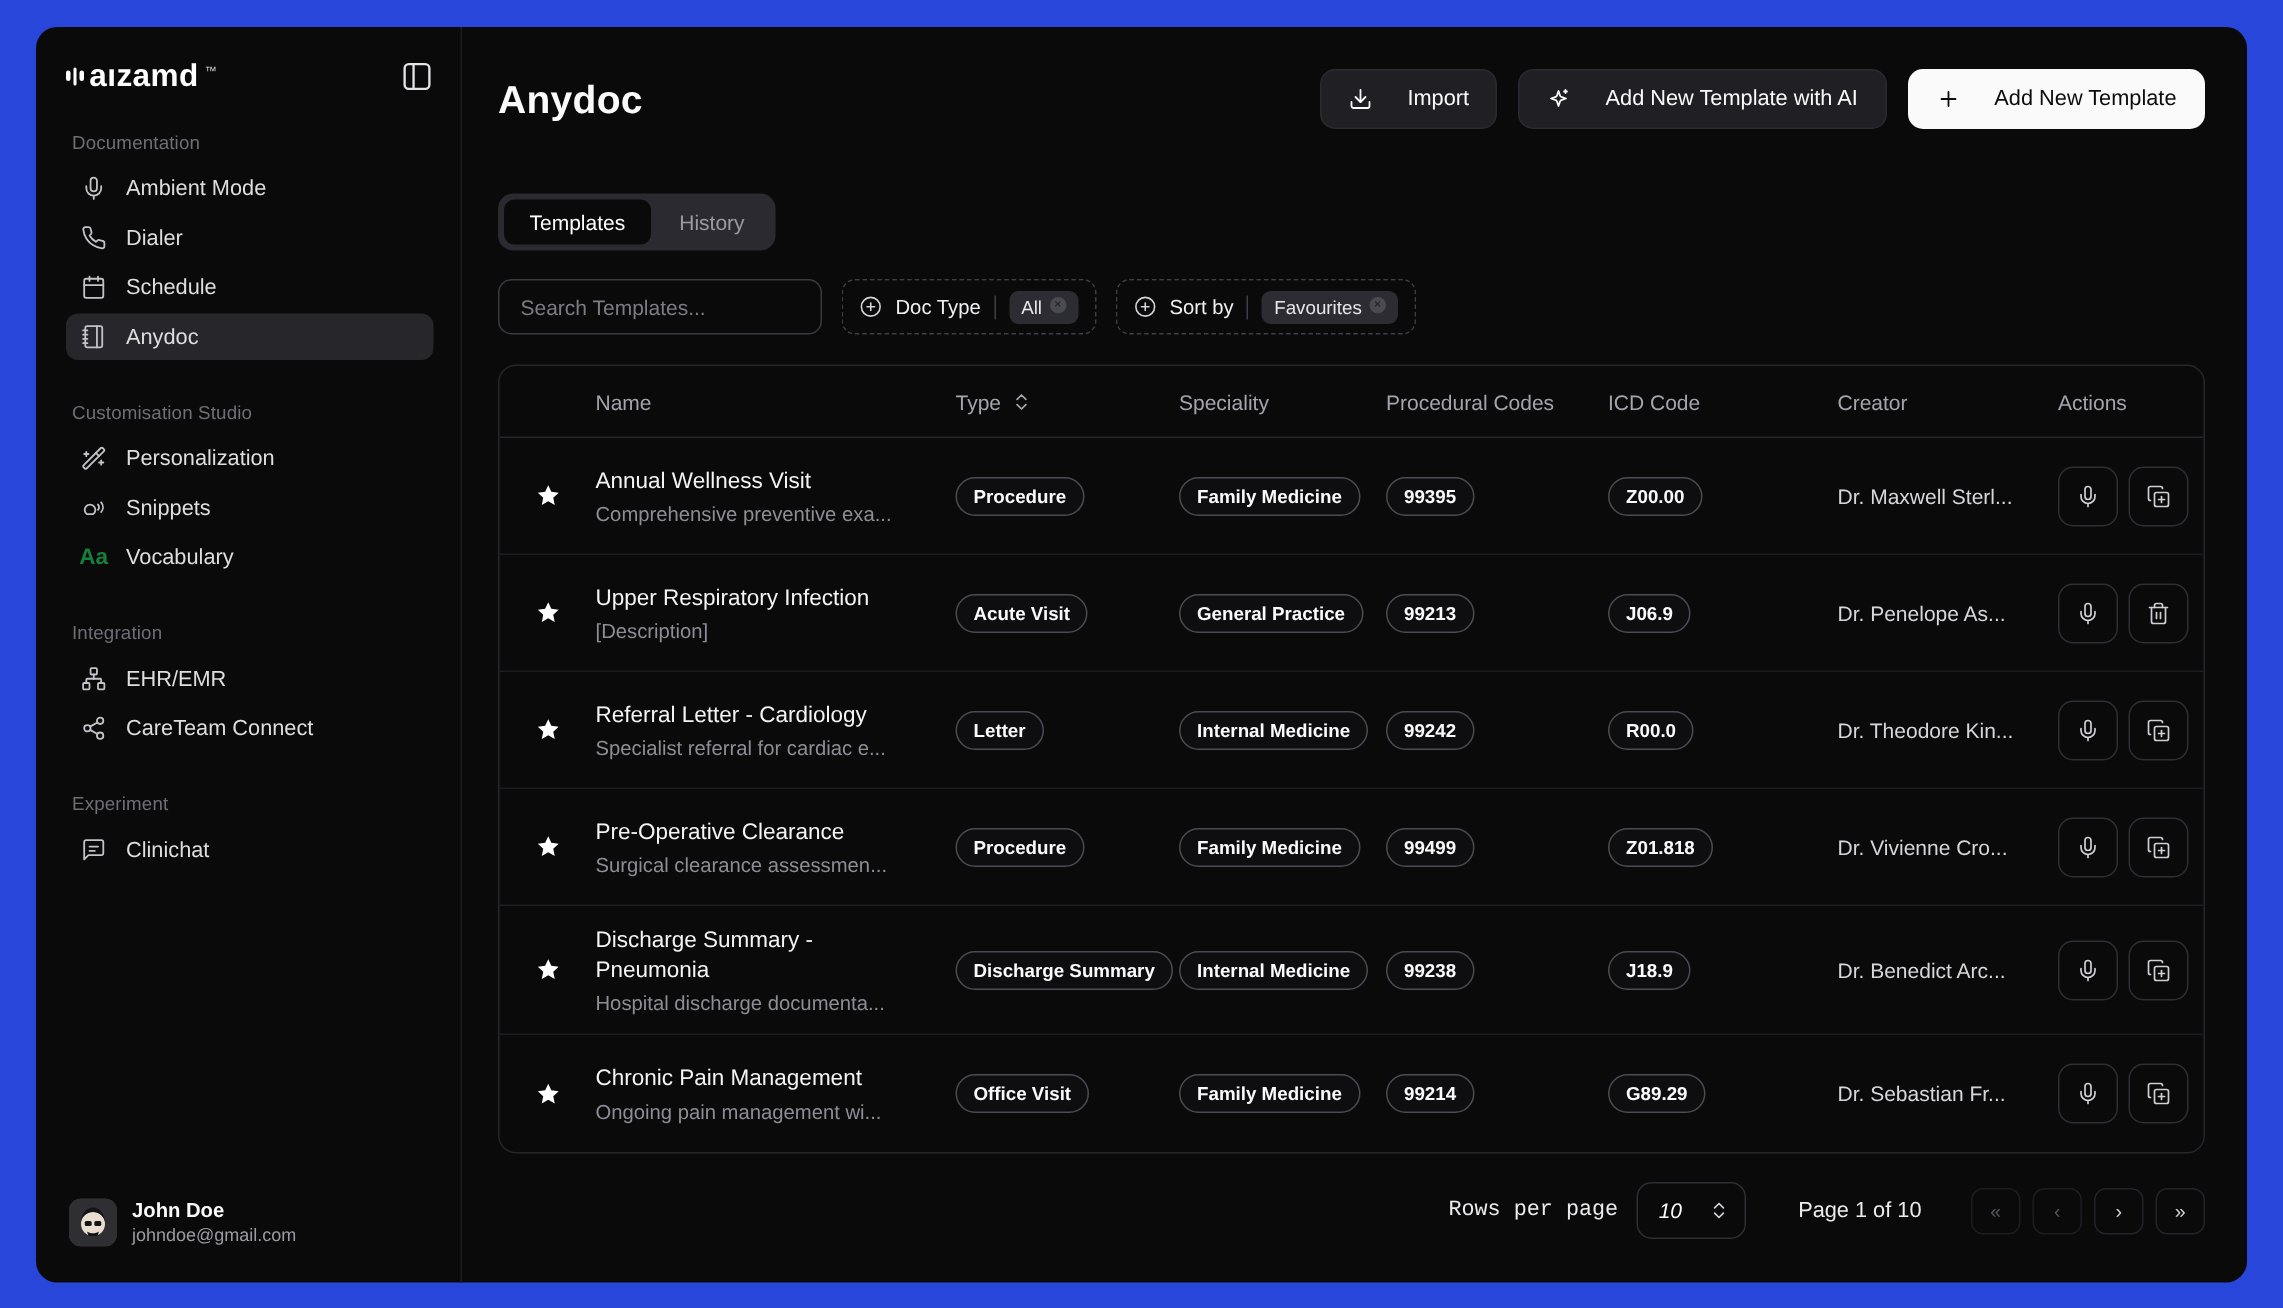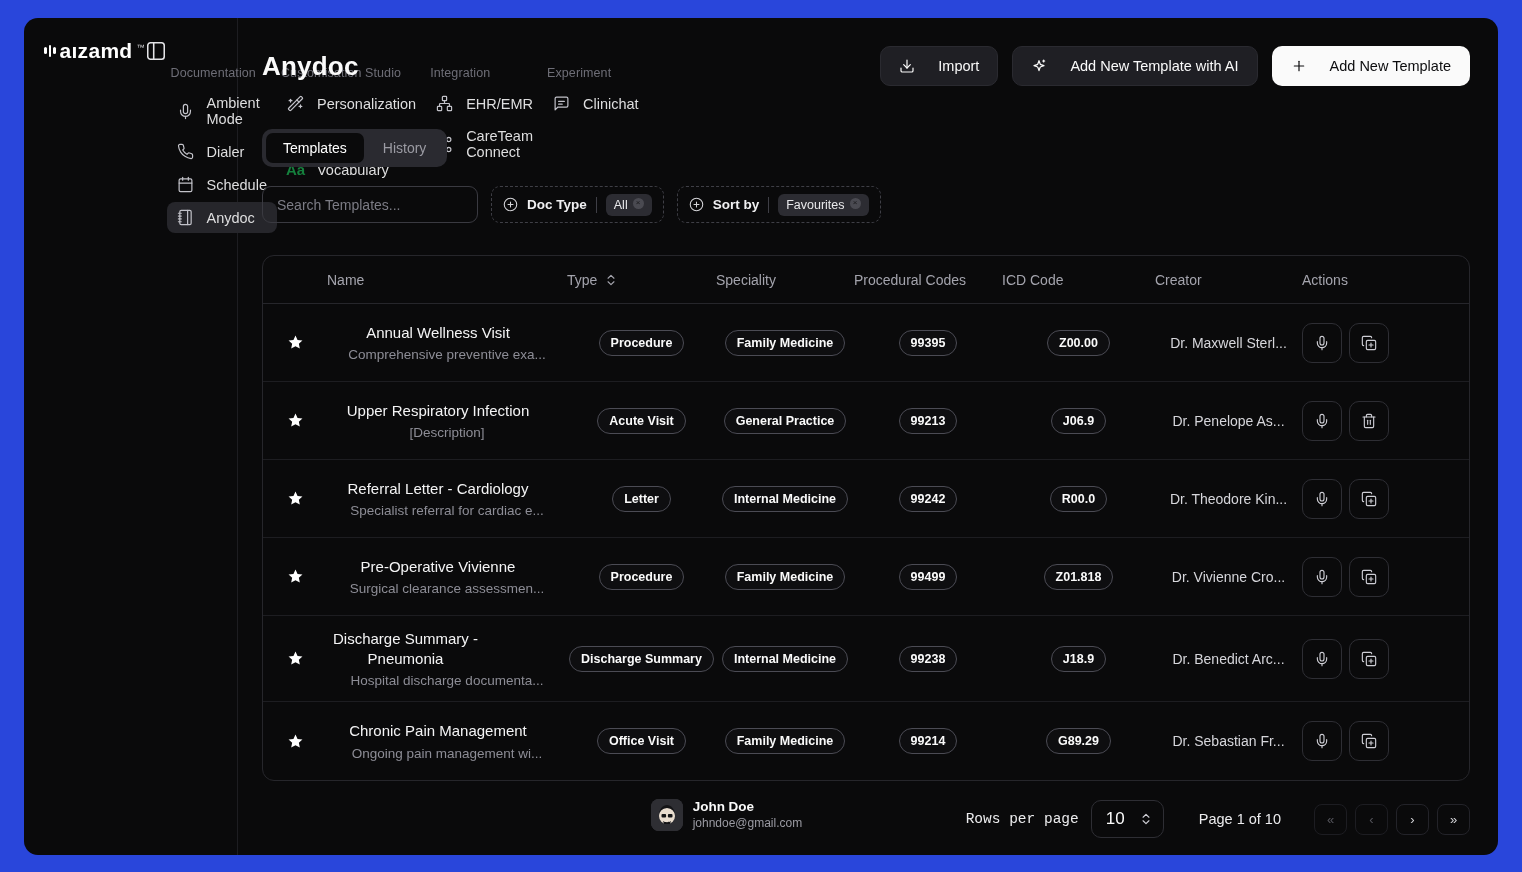--- a/index.html
+++ b/index.html
@@ -10,22 +10,22 @@
     position:relative;
     overflow:hidden;
     color:#fafafa;
   }
   .app {
     position:absolute; left:24px; top:18px; right:24px; bottom:17px;
     background:#0a0a0b; border-radius:14px; display:flex; overflow:hidden;
   }
   
   .sidebar {
-    width:214px; flex-shrink:0; border-right:1px solid #1d1d21;
-    padding:22px 18px 20px 20px; display:flex; flex-direction:row;
+    width:284px; flex-shrink:0; border-right:1px solid #1d1d21;
+    padding:22px 18px 20px 20px; display:flex; flex-direction:column;
   }
   .logo-row { display:flex; align-items:flex-start; justify-content:space-between; }
   .logo { display:flex; align-items:center; gap:4px; }
   .logo-bars { display:flex; align-items:center; gap:2px; height:16px; }
   .logo-bars i { display:block; width:2.5px; background:#fff; border-radius:2px; }
   .logo-bars i:nth-child(1){height:7px;} .logo-bars i:nth-child(2){height:12px;} .logo-bars i:nth-child(3){height:7px;}
   .logo-text { font-size:21px; font-weight:700; letter-spacing:.3px; color:#fff; line-height:1; }
   .logo-tm { font-size:8px; color:#d4d4d8; margin-top:-6px; }
   .panel-toggle { width:22px; height:22px; color:#e4e4e7; cursor:pointer; display:flex; align-items:center; justify-content:center; }
   .nav-section { margin-top:26px; }
@@ -61,26 +61,26 @@
   
   .filter-row { margin-top:19px; display:flex; align-items:center; gap:13px; }
   .search-input {
     width:216px; height:37px; background:transparent; border:1px solid #3a3a41; border-radius:9px;
     color:#fafafa; font-size:14px; padding:0 14px; outline:none; font-family:inherit;
   }
   .search-input::placeholder { color:#7c7c85; }
   .chip { display:inline-flex; align-items:center; gap:9px; height:37px; padding:0 11px;
     border:1px dashed #3f3f46; border-radius:9px; cursor:pointer; }
   .chip svg { width:15px; height:15px; color:#d4d4d8; }
-  .chip-label { font-size:13.5px; color:#f0f0f2; font-weight:700; }
+  .chip-label { font-size:13.5px; color:#f0f0f2; font-weight:400; }
   .chip-div { width:1px; height:16px; background:#3f3f46; }
   .chip-badge { display:inline-flex; align-items:flex-start; gap:5px; background:#2c2c32; border-radius:6px; padding:4px 8px; font-size:12.5px; color:#e8e8ea; }
   .chip-badge .xc { width:11px; height:11px; border-radius:50%; background:#4a4a51; display:inline-flex; align-items:center; justify-content:center; font-size:8px; color:#19191c; line-height:1; }
   
-  .table { margin-top:32px; border:1px solid #26262b; border-radius:12px; overflow:hidden;text-align:center; }
+  .table { margin-top:20px; border:1px solid #26262b; border-radius:12px; overflow:hidden; }
   .thead, .trow { display:grid; grid-template-columns:64px 240px 149px 138px 148px 153px 147px 1fr; align-items:center; }
   .thead { height:48px; color:#a4a4ad; font-size:14px; border-bottom:1px solid #26262b; }
   .thead .hcell { display:flex; align-items:center; gap:7px; }
   .thead svg { width:14px; height:14px; color:#a4a4ad; }
   .trow { min-height:78px; border-bottom:1px solid #1d1d21; }
   .trow:last-child { border-bottom:none; }
   .cell-star { display:flex; justify-content:center; }
   .cell-star svg { width:17px; height:17px; cursor:pointer; }
   .tname { font-size:15px; color:#f4f4f5; font-weight:500; line-height:1.35; padding-right:18px; }
   .tdesc { font-size:13.5px; color:#8d8d96; margin-top:4px; white-space:nowrap; }
@@ -88,21 +88,21 @@
     font-size:12.5px; font-weight:600; color:#fafafa; white-space:nowrap; background:#0e0e10; }
   .creator { font-size:14px; color:#d6d6db; white-space:nowrap; }
   .cell-actions { display:flex; gap:7px; }
   .icon-btn { width:40px; height:40px; border:1px solid #2e2e34; background:transparent; border-radius:10px;
     display:inline-flex; align-items:center; justify-content:center; color:#cfcfd6; cursor:pointer; }
   .icon-btn svg { width:16px; height:16px; }
   
   .tfoot { display:flex; align-items:center; justify-content:flex-end; margin-top:19px; gap:0; }
   .rpp-label { font-size:14.5px; color:#ececee;font-family:Liberation Mono, monospace; }
   .rpp-select { margin-left:12px; display:inline-flex; align-items:center; justify-content:space-between; width:73px; height:38px;
-    border:1px solid #2e2e34; border-radius:10px; padding:0 10px 0 14px; font-size:17px; color:#fafafa; cursor:pointer; }
+    border:1px solid #2e2e34; border-radius:10px; padding:0 10px 0 14px; font-size:14px; color:#fafafa; cursor:pointer;font-style:italic; }
   .rpp-select svg { width:14px; height:14px; color:#cfcfd6; }
   .page-indicator { font-size:14.5px; color:#ececee; margin-left:35px; }
   .pager { display:flex; gap:8px; margin-left:33px; }
   .pg-btn { width:33px; height:31px; border:1px solid #232329; border-radius:8px; background:transparent;
     color:#d4d4d8; font-size:13px; display:inline-flex; align-items:center; justify-content:center; cursor:pointer; font-family:inherit; }
   .pg-btn.disabled { color:#55555c; border-color:#1d1d22; cursor:default; }
 </style>
 </head>
 <body>
 
@@ -453,21 +453,21 @@
         </div>
       </div>
 
       <div class="trow">
         <div class="cell-star">
             <svg viewBox="0 0 24 24" fill="#ffffff">
               <path d="M12 2l2.9 6.3 6.9.8-5.1 4.7 1.4 6.8L12 17.2 5.9 20.6l1.4-6.8L2.2 9.1l6.9-.8Z"></path>
             </svg>
           </div>
         <div>
-            <div class="tname">Pre-Operative Vivienne</div>
+            <div class="tname">Pre-Operative Clearance</div>
             <div class="tdesc">Surgical clearance assessmen...</div>
           </div>
         <div><span class="pill">Procedure</span></div>
         <div><span class="pill">Family Medicine</span></div>
         <div><span class="pill">99499</span></div>
         <div><span class="pill">Z01.818</span></div>
         <div class="creator">Dr. Vivienne Cro...</div>
         <div class="cell-actions">
           <button class="icon-btn">
               <svg viewBox="0 0 24 24" fill="none" stroke="currentColor" stroke-width="1.7" stroke-linecap="round" stroke-linejoin="round">

